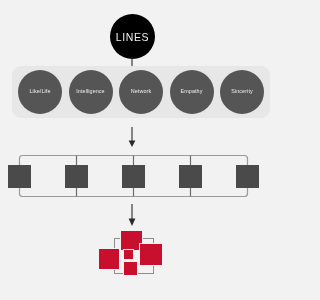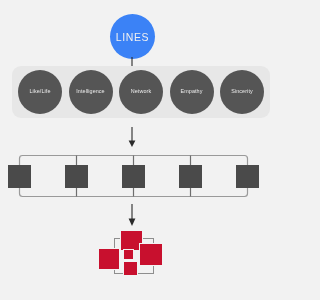--- a/index.html
+++ b/index.html
@@ -23,21 +23,21 @@
   }
 
   
   .source-node {
     position: absolute;
     left: 110px;
     top: 14px;
     width: 45px;
     height: 45px;
     border-radius: 50%;
-    background: #3b82f6;
+    background: #000000;
     display: flex;
     align-items: center;
     justify-content: center;
   }
   .source-node-label {
     color: #f0f0f0;
     font-size: 10.5px;
     letter-spacing: 0.6px;
     font-weight: 400;
     white-space: nowrap;

